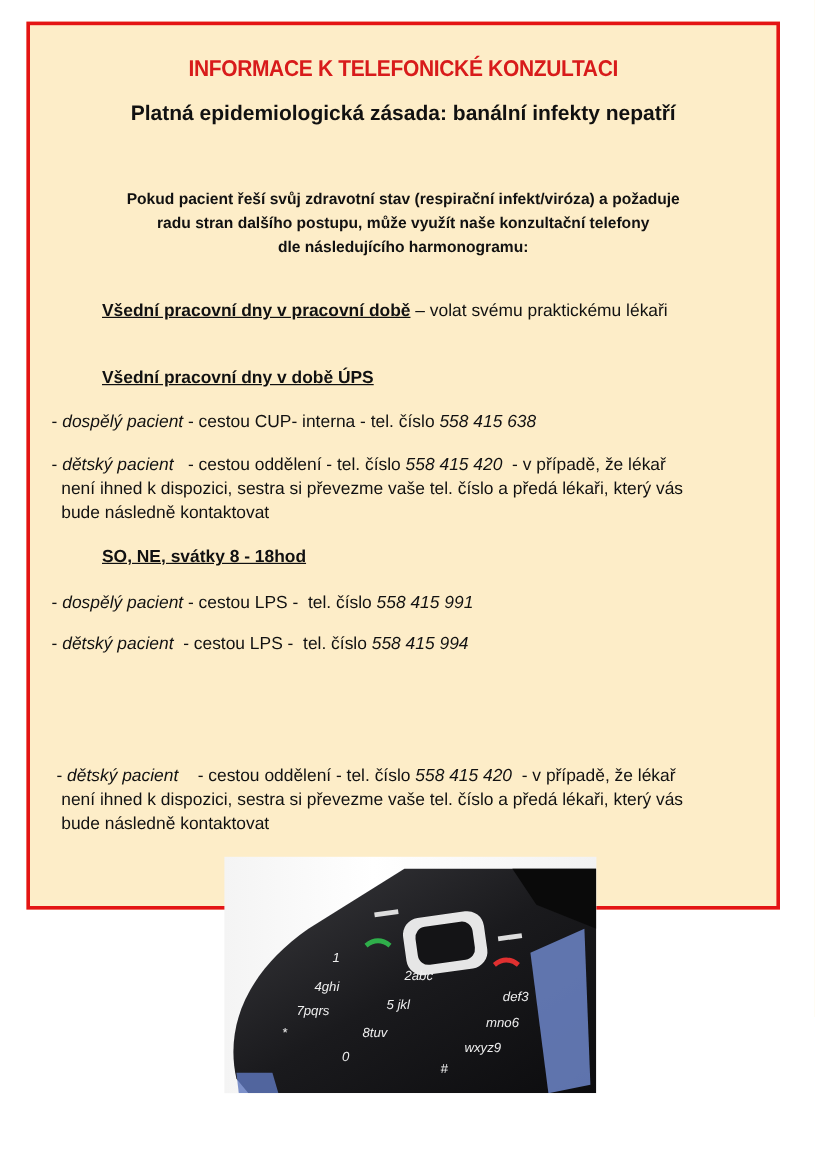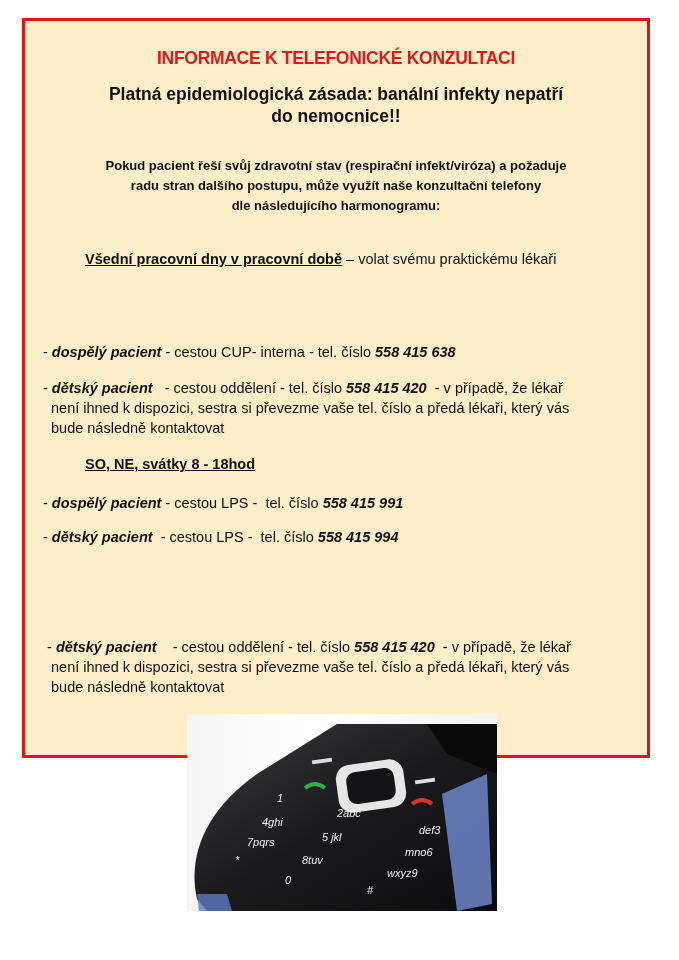--- a/index.html
+++ b/index.html
@@ -3,43 +3,43 @@
 <meta charset="utf-8">
 <style>
   html, body { margin:0; padding:0; }
   body { width:679px; height:960px; background:#ffffff; position:relative; overflow:hidden; font-family:"Liberation Sans", sans-serif; color:#111; }
   .frame { position:absolute; left:22px; top:18px; width:628px; height:740px; background:#fdedc8; border:3px solid #e41414; box-sizing:border-box; }
   .title { position:absolute; left:0; right:0; top:26px; text-align:center; color:#d81b1b; font-family:"Liberation Sans", sans-serif; font-weight:bold; font-size:19px; letter-spacing:-0.3px; transform:scaleX(0.92); }
   .subtitle { position:absolute; left:0; right:0; top:62px; text-align:center; font-weight:bold; font-size:17.5px; line-height:22px; }
   .intro { position:absolute; left:0; right:0; top:135px; text-align:center; font-weight:bold; font-size:13px; line-height:20px; }
   .line { position:absolute; left:18px; font-size:14.5px; line-height:20px; white-space:nowrap; }
   .heading { font-weight:bold; text-decoration:underline;margin-left:42px; }
-  .bi { font-weight:bold; font-style:italic;margin-top:32px; }
+  .bi { font-weight:normal; font-style:italic;margin-top:32px; }
   .indent { padding-left:8px; }
   .phone { position:absolute; left:162px; top:693px; width:310px; height:197px; background:linear-gradient(90deg,#f4f4f4,#ffffff 40%,#f2f2f2); overflow:hidden; }
 </style>
 </head>
 <body>
 
 <div class="frame">
   <div class="title">INFORMACE K TELEFONICKÉ KONZULTACI</div>
   <div class="subtitle">
     <div>Platná epidemiologická zásada: banální infekty nepatří</div>
-    <div>do nemocnice!!</div>
   </div>
   <div class="intro">
     <div>Pokud pacient řeší svůj zdravotní stav (respirační infekt/viróza) a požaduje</div>
     <div>radu stran dalšího postupu, může využít naše konzultační telefony</div>
     <div>dle následujícího harmonogramu:</div>
   </div>
 
   <div class="line" style="top:228px">
     <span class="heading">Všední pracovní dny v pracovní době</span><span> – volat svému praktickému lékaři</span>
   </div>
 
+  <div class="line heading" style="top:284px">Všední pracovní dny v době ÚPS</div>
   <div class="line" style="top:321px">
     <span>- </span><span class="bi">dospělý pacient</span><span> - cestou CUP- interna - tel. číslo </span><span class="bi">558 415 638</span>
   </div>
   <div class="line" style="top:357px">
     <span>- </span><span class="bi">dětský pacient</span><span style="white-space:pre">   - cestou oddělení - tel. číslo </span><span class="bi">558 415 420</span><span style="white-space:pre">  - v případě, že lékař</span>
   </div>
   <div class="line indent" style="top:377px">není ihned k dispozici, sestra si převezme vaše tel. číslo a předá lékaři, který vás</div>
   <div class="line indent" style="top:397px">bude následně kontaktovat</div>
 
   <div class="line heading" style="top:433px">SO, NE, svátky 8 - 18hod</div>

